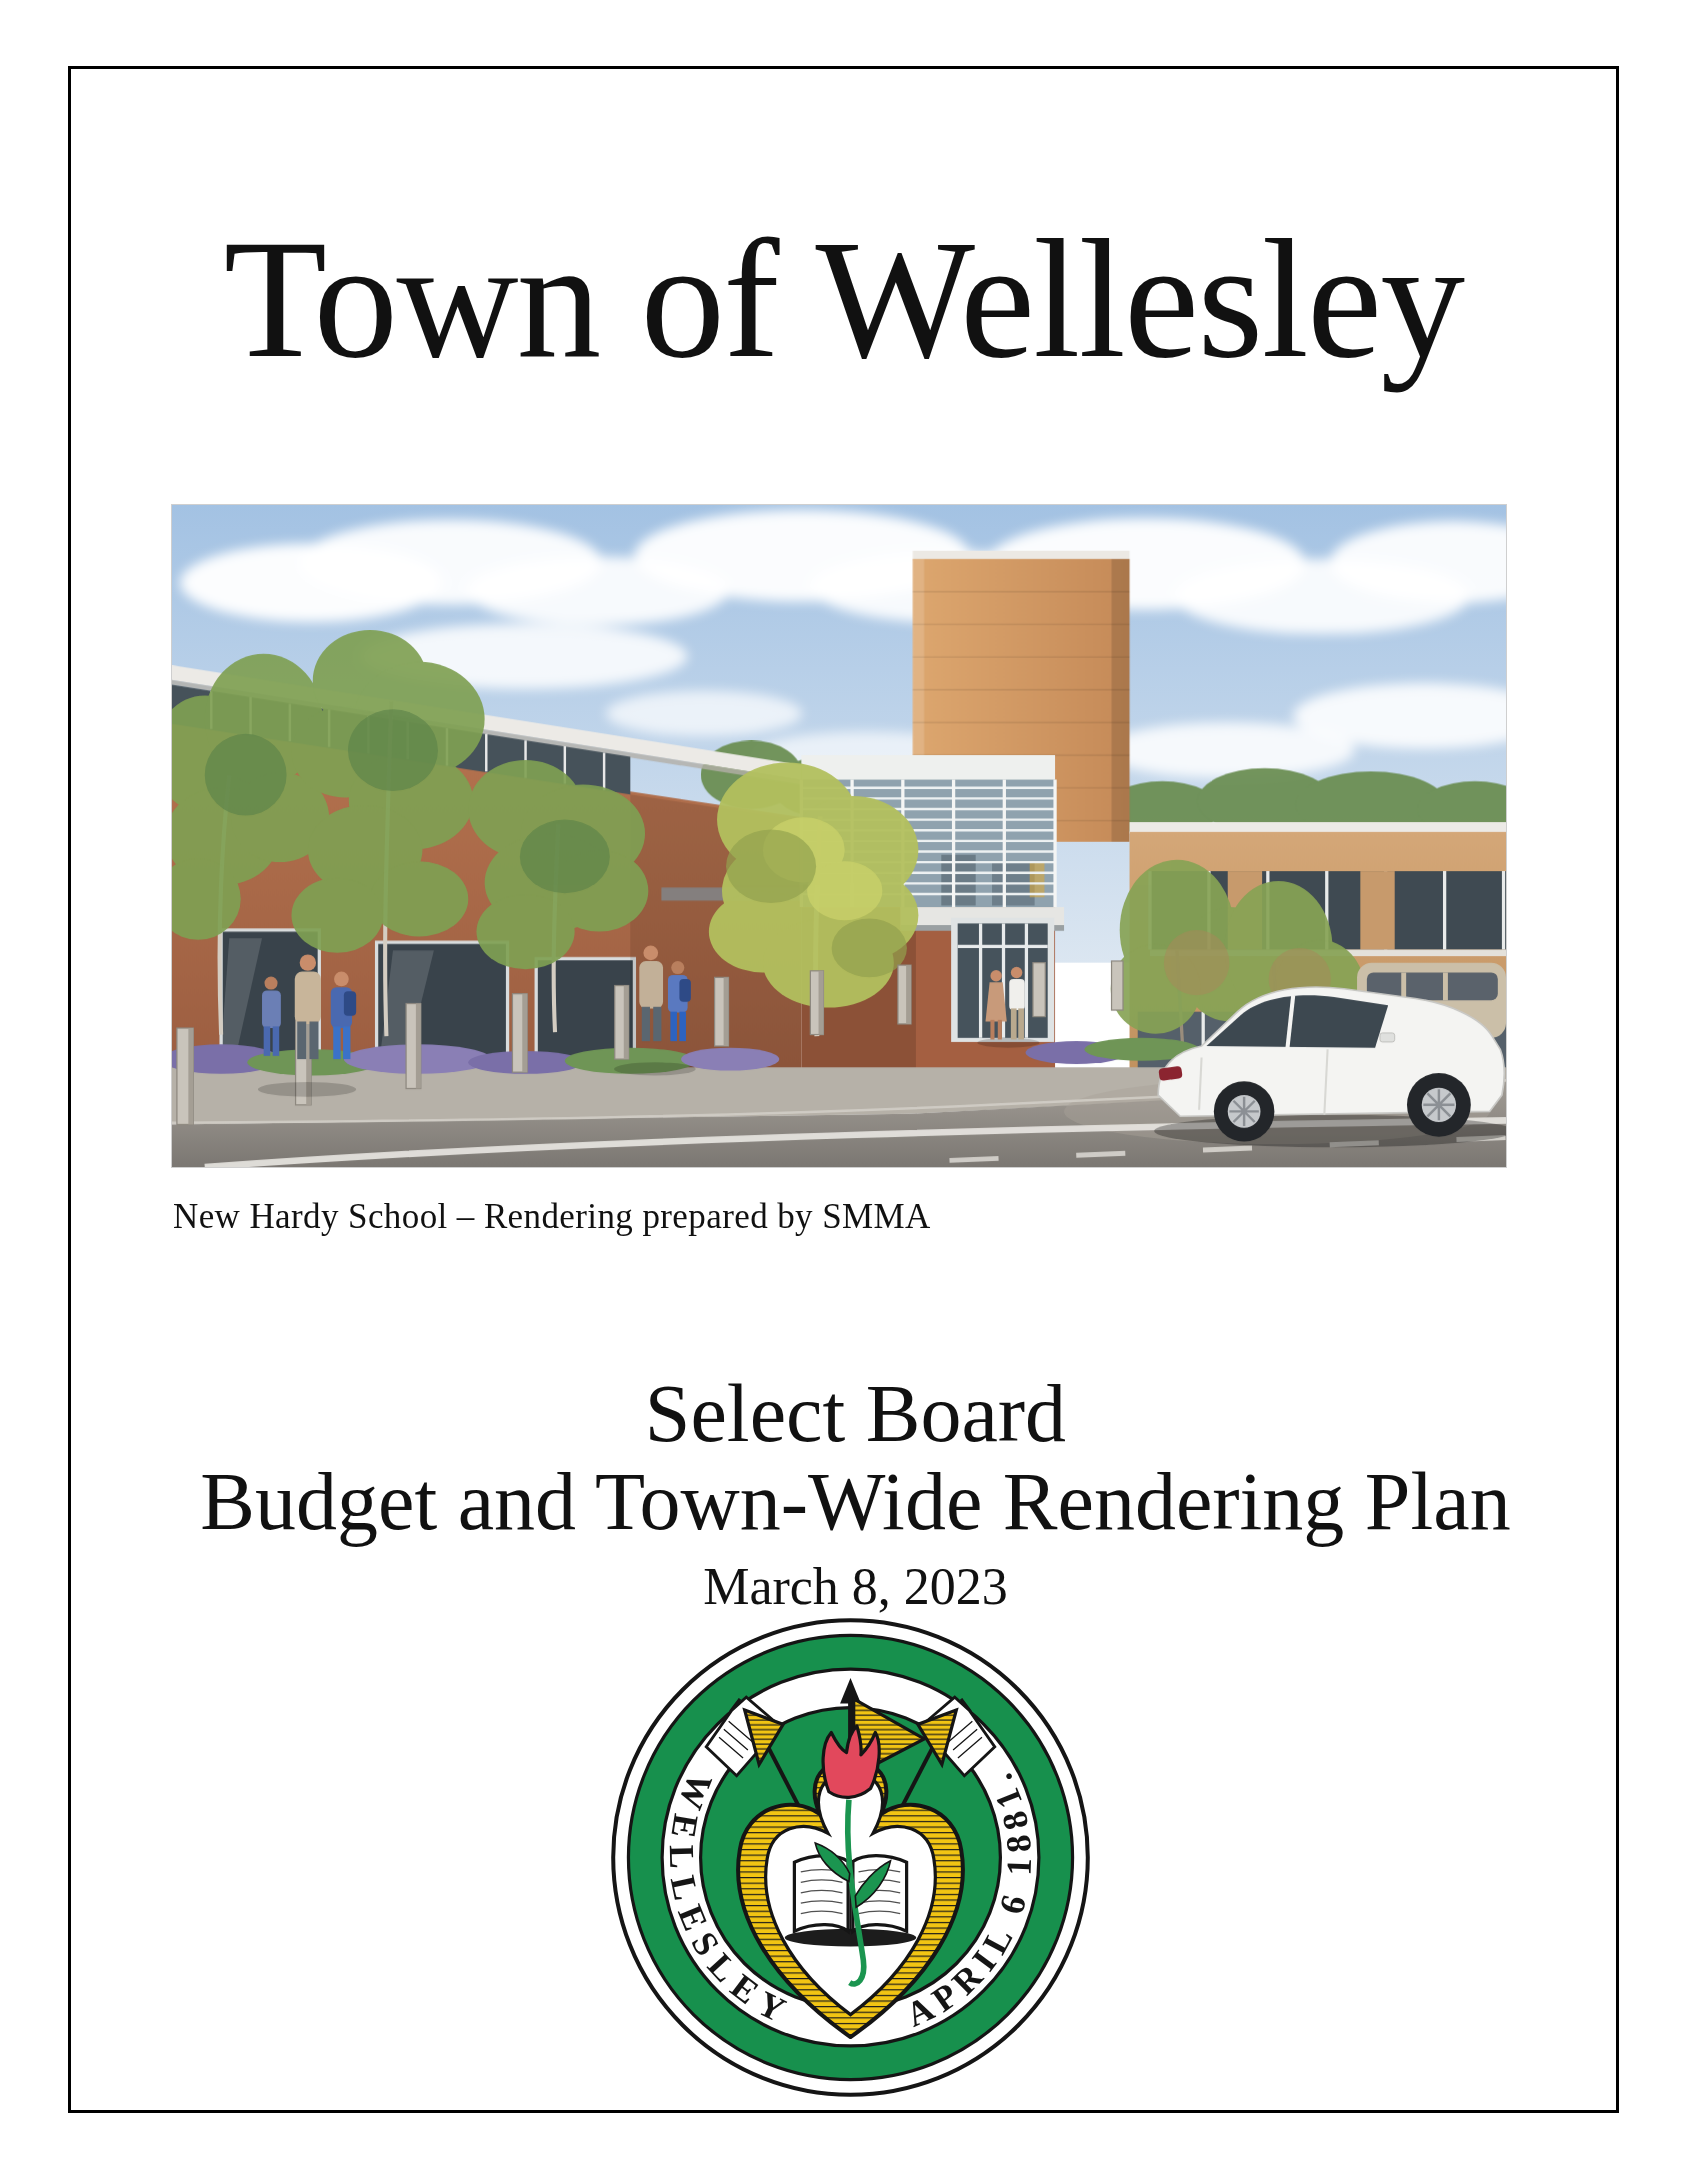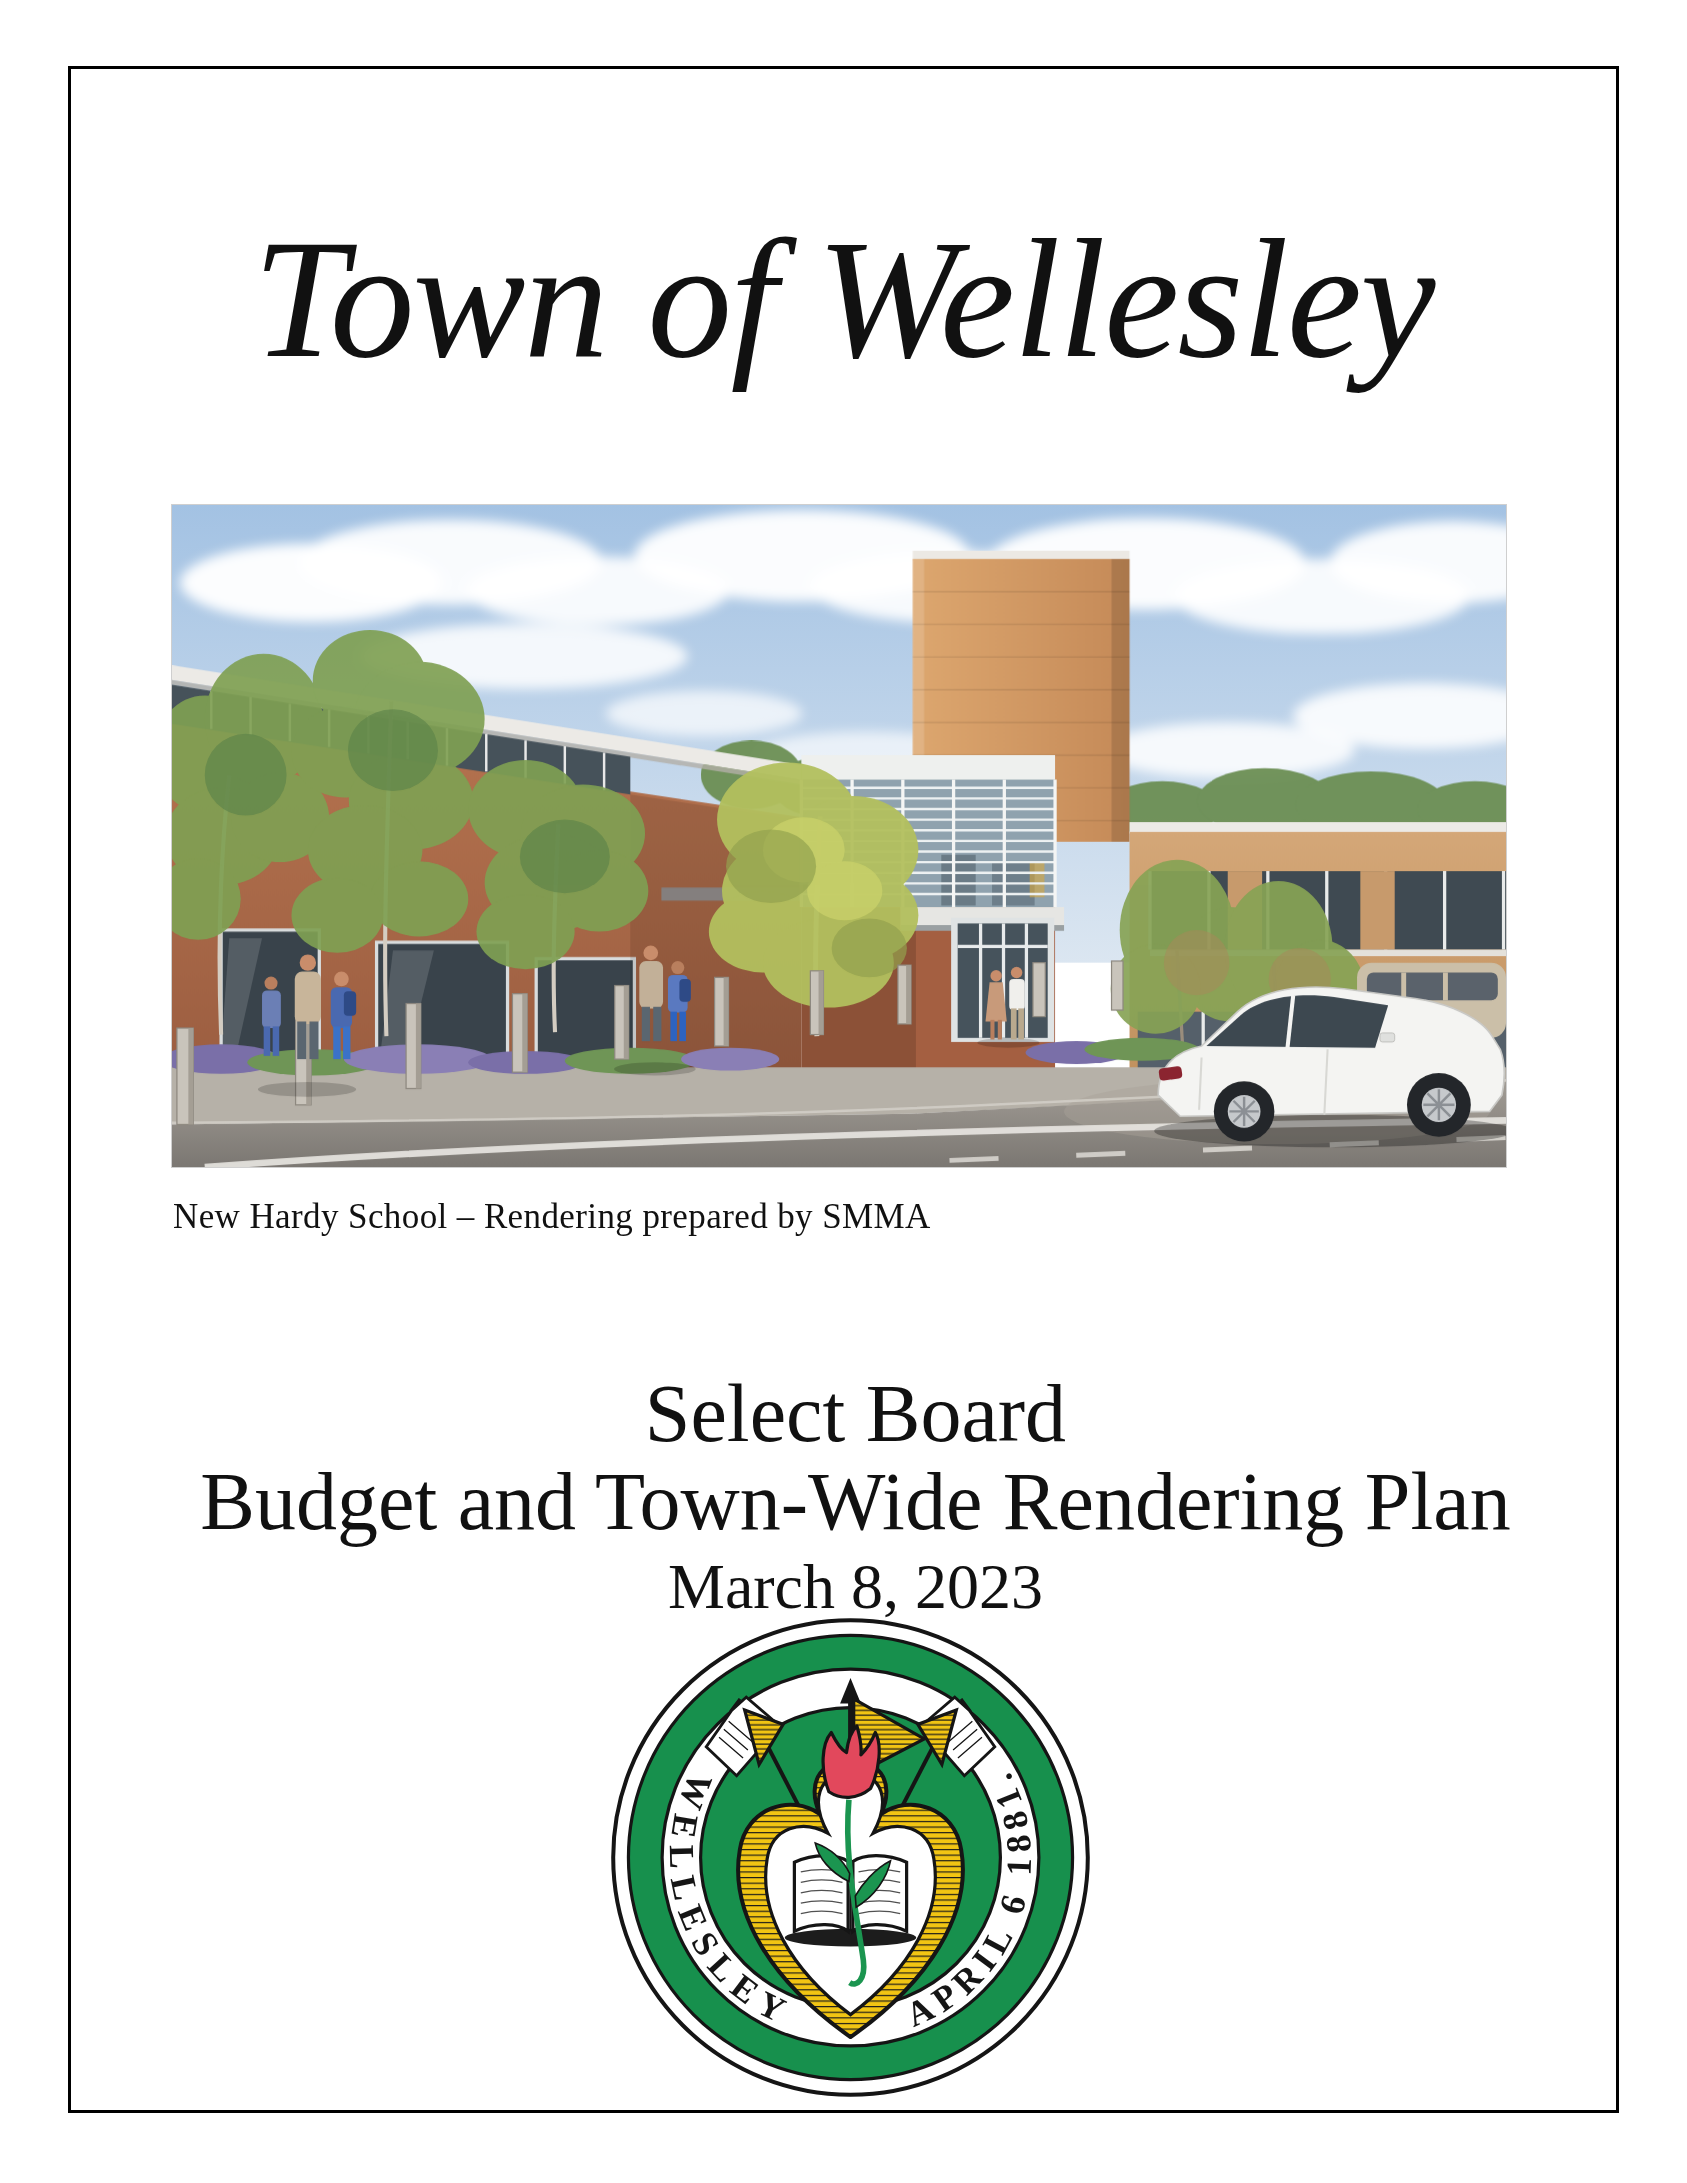--- a/index.html
+++ b/index.html
@@ -6,37 +6,37 @@
   .page{
     position:relative; width:1687px; height:2183px; background:#ffffff;
     font-family:"Liberation Serif","DejaVu Serif",serif; color:#111; overflow:hidden;
   }
   .frame{
     position:absolute; left:68px; top:66px; width:1545px; height:2041px;
     border:3.3px solid #000; background:#fff;
   }
   .doc-title{
     position:absolute; left:0; right:0; top:215px;
-    text-align:center; font-style:italic; font-size:169px; line-height:1;
+    text-align:center; font-size:169px; line-height:1;
     letter-spacing:-1.6px; white-space:nowrap;
   }
   .photo{
     position:absolute; left:171px; top:504px; width:1336px; height:664px;
     border:0.8px solid #cfcfcf; box-sizing:border-box; overflow:hidden;
   }
   .photo svg{display:block; width:100%; height:100%;}
   .caption{
     position:absolute; left:173px; top:1197px;
     font-size:35px; letter-spacing:0.4px;
   }
   .headings{
     position:absolute; left:0; right:0; top:1370px; text-align:center;padding-left:24px;
   }
   .headings .h-line{font-size:82px; line-height:88px; white-space:nowrap;}
-  .headings .h-date{font-size:64px; line-height:82px; white-space:nowrap;}
+  .headings .h-date{font-size:52px; line-height:82px; white-space:nowrap;}
   .seal{
     position:absolute; left:610px; top:1617px; width:481px; height:481px;
   }
   .seal svg{display:block; width:100%; height:100%;}
   .seal text{
     font-family:"Liberation Serif","DejaVu Serif",serif;
     font-weight:bold; fill:#151515;
   }
 </style>
 </head>

